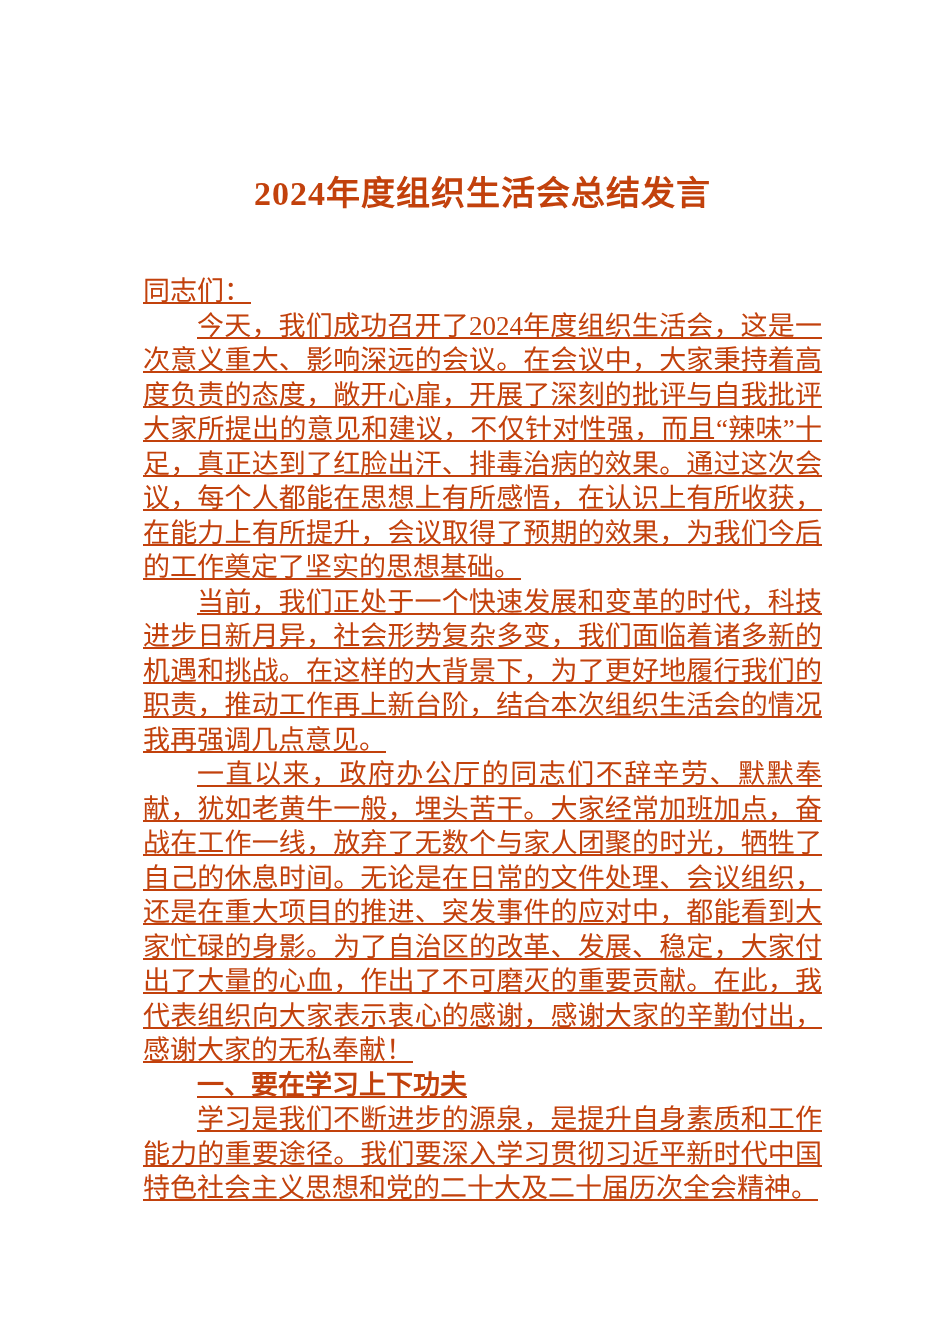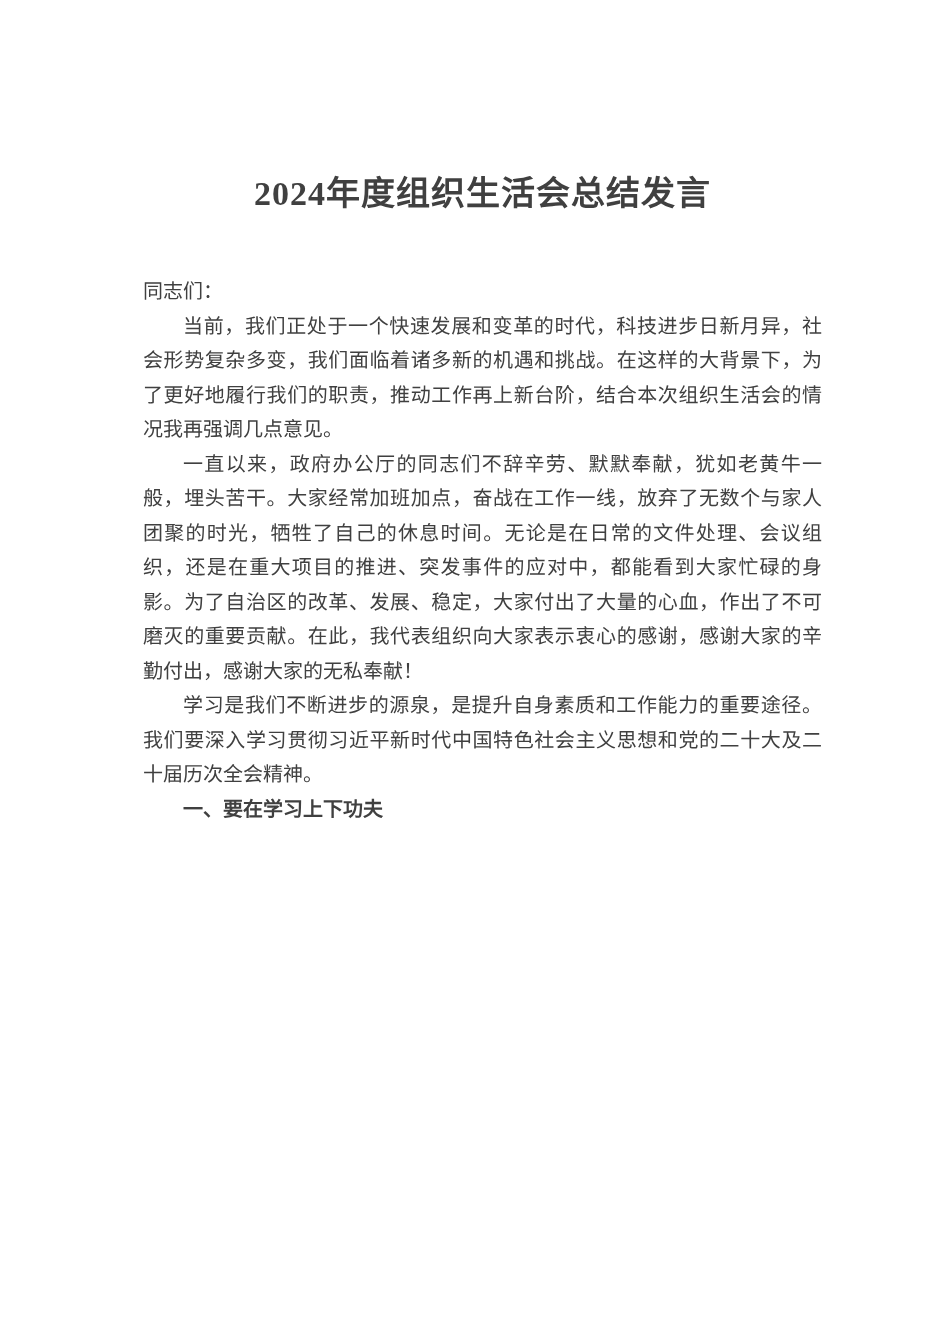--- a/index.html
+++ b/index.html
@@ -8,39 +8,40 @@
     background: #ffffff;
   }
   .page {
     position: relative;
     width: 950px;
     height: 1344px;
     margin: 0 auto;
     background: #ffffff;
     overflow: hidden;
     font-family: "Liberation Serif", "DejaVu Serif", serif;
-    color: #404040;
+    color: #c2410c;
   }
   .doc {
     padding: 172px 128px 0 143px; 
   }
   .doc-title {
     font-size: 34px;
     line-height: 44px;
     font-weight: bold;
     text-align: center;
     margin: 0 0 58px 0;
     letter-spacing: 1px;
   }
   .block {
-    font-size: 20px;
+    font-size: 27px;
     line-height: 34.5px;
     text-align: justify;
     text-justify: inter-character;
     margin: 0;
+    text-decoration: underline;
   }
   .salutation {
     text-indent: 0;
   }
   .paragraph {
     text-indent: 2em;
   }
   .heading {
     text-indent: 2em;
     font-weight: bold;
@@ -49,23 +50,24 @@
 </head>
 <body>
 
 <div class="page">
   <div class="doc">
 
     <h1 class="doc-title">2024年度组织生活会总结发言</h1>
 
     <p class="block salutation">同志们：</p>
 
+    <p class="block paragraph">今天，我们成功召开了2024年度组织生活会，这是一次意义重大、影响深远的会议。在会议中，大家秉持着高度负责的态度，敞开心扉，开展了深刻的批评与自我批评大家所提出的意见和建议，不仅针对性强，而且“辣味”十足，真正达到了红脸出汗、排毒治病的效果。通过这次会议，每个人都能在思想上有所感悟，在认识上有所收获，在能力上有所提升，会议取得了预期的效果，为我们今后的工作奠定了坚实的思想基础。</p>
 
     <p class="block paragraph">当前，我们正处于一个快速发展和变革的时代，科技进步日新月异，社会形势复杂多变，我们面临着诸多新的机遇和挑战。在这样的大背景下，为了更好地履行我们的职责，推动工作再上新台阶，结合本次组织生活会的情况我再强调几点意见。</p>
 
     <p class="block paragraph">一直以来，政府办公厅的同志们不辞辛劳、默默奉献，犹如老黄牛一般，埋头苦干。大家经常加班加点，奋战在工作一线，放弃了无数个与家人团聚的时光，牺牲了自己的休息时间。无论是在日常的文件处理、会议组织，还是在重大项目的推进、突发事件的应对中，都能看到大家忙碌的身影。为了自治区的改革、发展、稳定，大家付出了大量的心血，作出了不可磨灭的重要贡献。在此，我代表组织向大家表示衷心的感谢，感谢大家的辛勤付出，感谢大家的无私奉献！</p>
 
+    <p class="block heading">一、要在学习上下功夫</p>
+
     <p class="block paragraph">学习是我们不断进步的源泉，是提升自身素质和工作能力的重要途径。我们要深入学习贯彻习近平新时代中国特色社会主义思想和党的二十大及二十届历次全会精神。</p>
-
-    <p class="block heading">一、要在学习上下功夫</p>
 
   </div>
 </div>
 
 </body></html>

